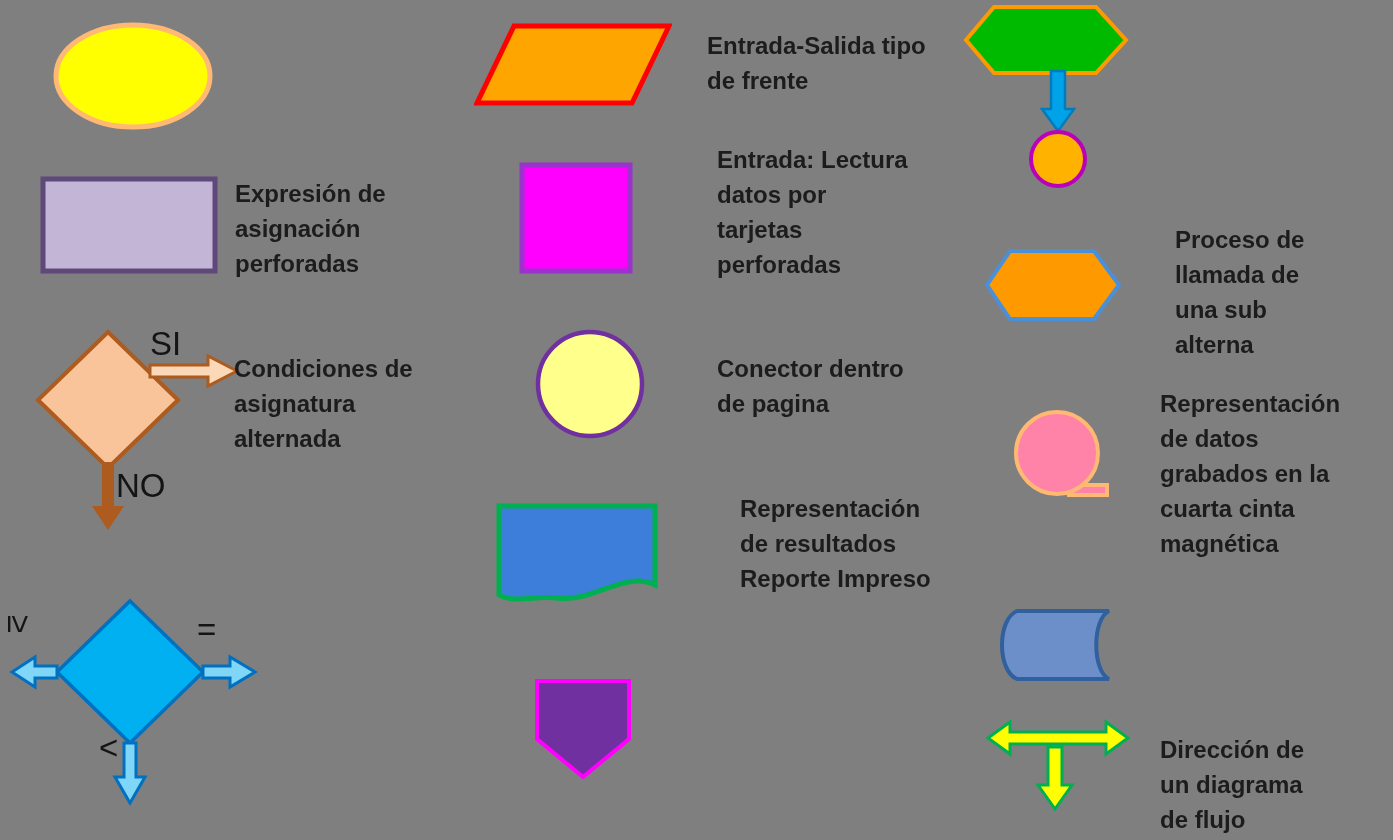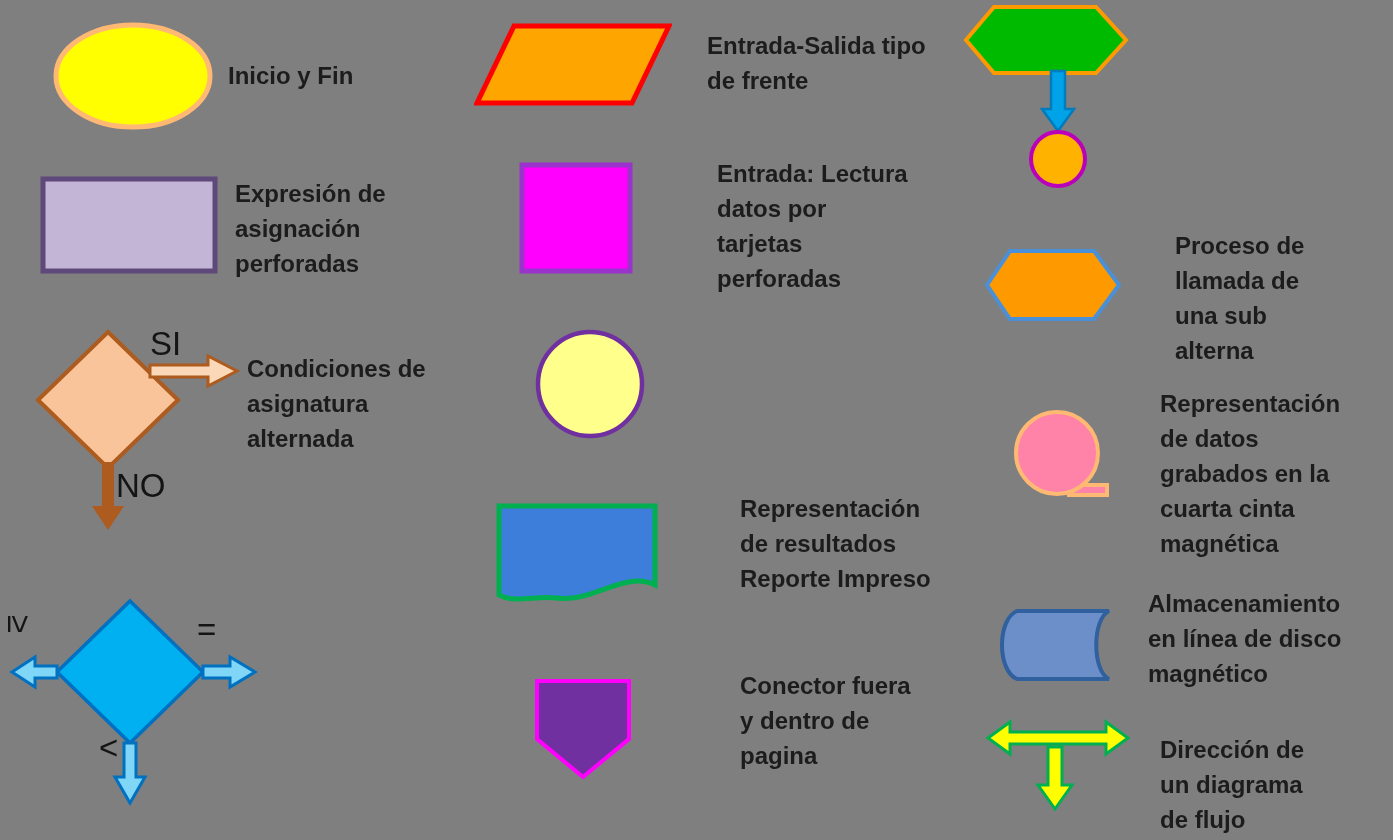--- a/index.html
+++ b/index.html
@@ -29,37 +29,36 @@
   .rot90{transform:rotate(90deg);transform-origin:center center;display:inline-block;}
 </style>
 </head>
 <body>
 
 <div id="canvas">
 
   <svg class="shape" style="left:52px;top:20px" width="162" height="112">
     <ellipse cx="81" cy="56" rx="77" ry="51" stroke-width="5" fill="#FFFF00" stroke="#FFB973"></ellipse>
   </svg>
-  <div class="label" style="left:228px;top:58px;width:180px">Inicio y Fin</div>
 
   <svg class="shape" style="left:40px;top:176px" width="178" height="98">
     <rect x="3" y="3" width="172" height="92" stroke-width="5" fill="#C3B5D6" stroke="#5F497A"></rect>
   </svg>
   <div class="label" style="left:235px;top:176px;width:200px">Expresión de
 asignación
 perforadas</div>
 
   <svg class="shape" style="left:30px;top:322px" width="215" height="215">
     <polygon points="78,10 148,78 78,146 8,78" stroke-width="4" fill="#F9C499" stroke="#AD5B1E"></polygon>
     <polygon points="120,43 178,43 178,34 207,49 178,64 178,55 120,55" stroke-width="3" fill="#FBD9B8" stroke="#AD5B1E"></polygon>
     <polygon points="72,140 84,140 84,184 94,184 78,208 62,184 72,184" fill="#AD5B1E"></polygon>
   </svg>
   <span class="glyph" style="left:150px;top:326px">SI</span>
   <span class="glyph" style="left:116px;top:468px">NO</span>
-  <div class="label" style="left:247px;top:351px;width:210px">Condiciones de
+  <div class="label" style="left:234px;top:351px;width:210px">Condiciones de
 asignatura
 alternada</div>
 
   <svg class="shape" style="left:8px;top:593px" width="300" height="220">
     <polygon points="122,8 195,79 122,150 49,79" stroke-width="3.5" fill="#00B0F0" stroke="#0070C0"></polygon>
     <polygon points="49,73 27,73 27,64 4,79 27,94 27,85 49,85" stroke-width="3" fill="#7FD6F7" stroke="#0070C0"></polygon>
     <polygon points="195,73 222,73 222,64 247,79 222,94 222,85 195,85" stroke-width="3" fill="#7FD6F7" stroke="#0070C0"></polygon>
     <polygon points="116,150 116,184 107,184 122,210 137,184 128,184 128,150" stroke-width="3" fill="#7FD6F7" stroke="#0070C0"></polygon>
   </svg>
   <span class="glyph rot90" style="left:10px;top:606px">≥</span>
@@ -68,73 +67,69 @@
 
   <svg class="shape" style="left:474px;top:23px" width="198" height="84">
     <polygon points="40,3 195,3 158,80 3,80" stroke-width="5" fill="#FFA500" stroke="#FF0000"></polygon>
   </svg>
   <div class="label" style="left:707px;top:28px;width:250px">Entrada-Salida tipo
 de frente</div>
 
   <svg class="shape" style="left:519px;top:162px" width="114" height="112">
     <rect x="3" y="3" width="108" height="106" stroke-width="5" fill="#FF00FF" stroke="#9933CC"></rect>
   </svg>
-  <div class="label" style="left:717px;top:156px;width:220px">Entrada: Lectura
+  <div class="label" style="left:717px;top:142px;width:220px">Entrada: Lectura
 datos por
 tarjetas
 perforadas</div>
 
   <svg class="shape" style="left:534px;top:328px" width="112" height="112">
     <circle cx="56" cy="56" r="52" stroke-width="4.5" fill="#FFFF8C" stroke="#7030A0"></circle>
   </svg>
+  <div class="label" style="left:717px;top:351px;width:220px">Conector dentro
+de pagina</div>
 
   <svg class="shape" style="left:495px;top:502px" width="166" height="106">
     <path d="M4,4 H160 V83 C130,68 98,101 62,96 C40,93 22,102 4,93 Z" stroke-width="5" fill="#3D7EDB" stroke="#00B050"></path>
   </svg>
   <div class="label" style="left:740px;top:491px;width:230px">Representación
 de resultados
 Reporte Impreso</div>
 
   <svg class="shape" style="left:533px;top:677px" width="100" height="104">
     <polygon points="4,4 96,4 96,62 50,100 4,62" stroke-width="4" fill="#7030A0" stroke="#FF00FF"></polygon>
   </svg>
-  <div class="label" style="left:740px;top:668px;width:210px">Conector fuera
-y dentro de
-pagina</div>
 
   <svg class="shape" style="left:962px;top:3px" width="172" height="190">
     <polygon points="32,4 134,4 164,37 134,70 32,70 4,37" stroke-width="4" fill="#00BA00" stroke="#FF9900"></polygon>
     <polygon points="89,68 103,68 103,106 112,106 96,128 80,106 89,106" stroke-width="2.5" fill="#00A2E8" stroke="#007BBD"></polygon>
     <circle cx="96" cy="156" r="27" stroke-width="4" fill="#FFB300" stroke="#BB00BB"></circle>
   </svg>
 
   <svg class="shape" style="left:983px;top:247px" width="140" height="76">
     <polygon points="27,4 111,4 136,38 111,72 27,72 4,38" stroke-width="4" fill="#FF9900" stroke="#4A90D9"></polygon>
   </svg>
-  <div class="label" style="left:1175px;top:228px;width:180px">Proceso de
+  <div class="label" style="left:1175px;top:222px;width:180px">Proceso de
 llamada de
 una sub
 alterna</div>
 
   <svg class="shape" style="left:1011px;top:408px" width="102" height="94">
     <rect x="58" y="77" width="38" height="10" stroke-width="4" fill="#FF82A9" stroke="#FFB973"></rect>
     <circle cx="46" cy="45" r="41" stroke-width="4" fill="#FF82A9" stroke="#FFB973"></circle>
   </svg>
   <div class="label" style="left:1160px;top:386px;width:210px">Representación
 de datos
 grabados en la
 cuarta cinta
 magnética</div>
 
   <svg class="shape" style="left:989px;top:607px" width="134" height="76">
     <path d="M28,4 H120 C103,12 103,64 120,72 H28 C8,64 8,12 28,4 Z" stroke-width="4" fill="#6D8FC9" stroke="#31609F"></path>
   </svg>
-  <div class="label" style="left:1148px;top:586px;width:240px">Almacenamiento
-en línea de disco
-magnético</div>
 
   <svg class="shape" style="left:984px;top:717px" width="150" height="100">
     <polygon points="4,21 26,5 26,15 122,15 122,5 144,21 122,37 122,27 26,27 26,37" stroke-width="3" fill="#FFFF00" stroke="#00B050"></polygon>
     <polygon points="64,30 78,30 78,68 88,68 71,92 54,68 64,68" stroke-width="3" fill="#FFFF00" stroke="#00B050"></polygon>
   </svg>
   <div class="label" style="left:1160px;top:732px;width:200px">Dirección de
 un diagrama
 de flujo</div>
 
 </div>

